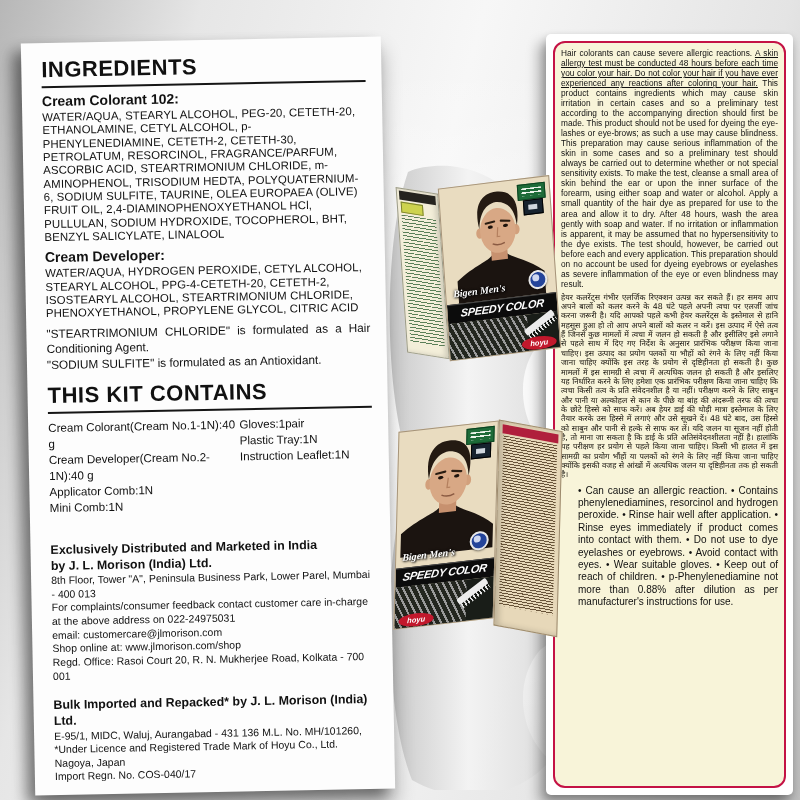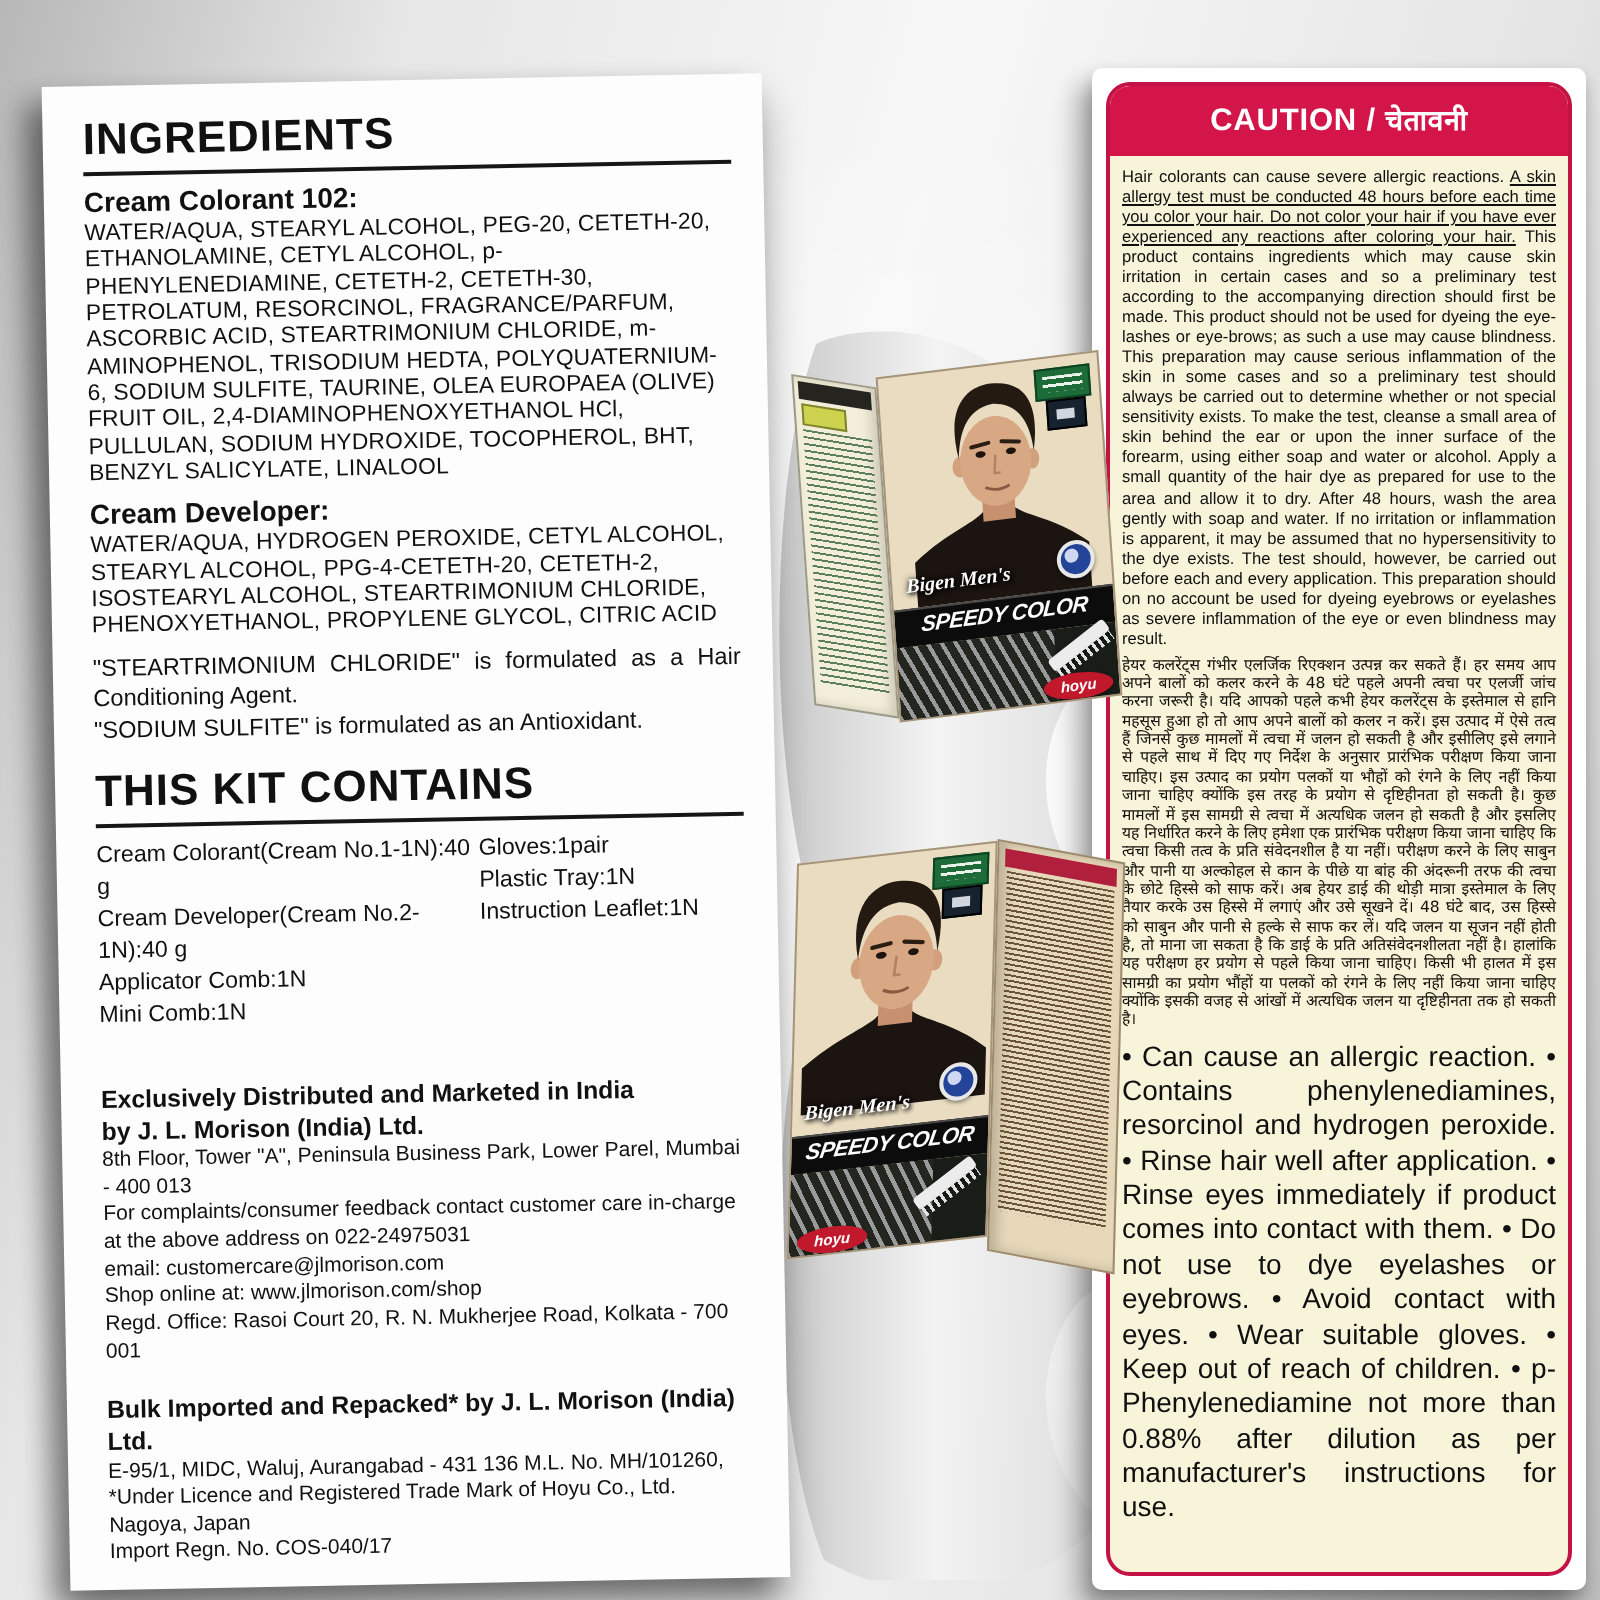--- a/index.html
+++ b/index.html
@@ -39,21 +39,21 @@
   .caution-box{height:100%;box-sizing:border-box;border:2px solid #c41245;border-radius:12px;
     background:#f8f4d9;overflow:hidden;display:flex;flex-direction:column;}
   .caution-header{background:#d41549;color:#fff;text-align:center;padding:7px 4px 8px 4px;
     border-radius:9px 9px 0 0;font-weight:bold;font-size:15.5px;letter-spacing:.4px;flex:0 0 auto;}
   .caution-header .hi-head{font-family:"DejaVu Sans",sans-serif;font-size:14px;}
   .caution-body{padding:5px 6px 4px 6px;flex:1 1 auto;overflow:hidden;}
   .en{font-size:8.3px;line-height:1.21;text-align:justify;margin:0;color:#101010;}
   .en .u{text-decoration:underline;}
   .hi-text{font-family:"DejaVu Sans",sans-serif;font-size:7.8px;line-height:1.2;text-align:justify;
     margin:4px 0 0 0;color:#14100a;}
-  .bullets{font-size:14px;line-height:1.24;text-align:justify;margin:5px 0 0 0;color:#101010;}
+  .bullets{font-size:10px;line-height:1.24;text-align:justify;margin:5px 0 0 17px;color:#101010;}
 
   
   .pbox{position:absolute;z-index:3;}
   .pbox1{left:402px;top:186px;width:156px;height:180px;transform:rotate(-4deg);}
   .pbox2{left:396px;top:418px;width:168px;height:222px;transform:rotate(1.5deg);}
   .face3d{position:absolute;box-sizing:border-box;}
   
   .side1{left:0;top:5px;width:42px;height:166px;background:#f3eed9;border:1px solid #9a9a88;
     transform-origin:100% 0;transform:skewY(13deg);box-shadow:inset -3px 0 5px rgba(0,0,0,.15);}
   .side1 .darkstrip{height:9px;background:#26241f;margin:2px 2px 2px 2px;}
@@ -155,23 +155,20 @@
     </div>
 
     <div class="blk">
       <div class="b-title">Name &amp; Address of Manufacturer:</div>
 
     </div>
   </div>
 
   <div class="right-card">
     <div class="caution-box">
-      <div class="caution-header">
-        <span>CAUTION</span><span> / </span><span class="hi-head">चेतावनी</span>
-      </div>
       <div class="caution-body">
         <p class="en"><span>Hair colorants can cause severe allergic reactions. </span><span class="u">A skin allergy test must be conducted 48 hours before each time you color your hair. Do not color your hair if you have ever experienced any reactions after coloring your hair.</span><span> This product contains ingredients which may cause skin irritation in certain cases and so a preliminary test according to the accompanying direction should first be made. This product should not be used for dyeing the eye-lashes or eye-brows; as such a use may cause blindness. This preparation may cause serious inflammation of the skin in some cases and so a preliminary test should always be carried out to determine whether or not special sensitivity exists. To make the test, cleanse a small area of skin behind the ear or upon the inner surface of the forearm, using either soap and water or alcohol. Apply a small quantity of the hair dye as prepared for use to the area and allow it to dry. After 48 hours, wash the area gently with soap and water. If no irritation or inflammation is apparent, it may be assumed that no hypersensitivity to the dye exists. The test should, however, be carried out before each and every application. This preparation should on no account be used for dyeing eyebrows or eyelashes as severe inflammation of the eye or even blindness may result.</span></p>
         <p class="hi-text">हेयर कलरेंट्स गंभीर एलर्जिक रिएक्शन उत्पन्न कर सकते हैं। हर समय आप अपने बालों को कलर करने के 48 घंटे पहले अपनी त्वचा पर एलर्जी जांच करना जरूरी है। यदि आपको पहले कभी हेयर कलरेंट्स के इस्तेमाल से हानि महसूस हुआ हो तो आप अपने बालों को कलर न करें। इस उत्पाद में ऐसे तत्व हैं जिनसे कुछ मामलों में त्वचा में जलन हो सकती है और इसीलिए इसे लगाने से पहले साथ में दिए गए निर्देश के अनुसार प्रारंभिक परीक्षण किया जाना चाहिए। इस उत्पाद का प्रयोग पलकों या भौहों को रंगने के लिए नहीं किया जाना चाहिए क्योंकि इस तरह के प्रयोग से दृष्टिहीनता हो सकती है। कुछ मामलों में इस सामग्री से त्वचा में अत्यधिक जलन हो सकती है और इसलिए यह निर्धारित करने के लिए हमेशा एक प्रारंभिक परीक्षण किया जाना चाहिए कि त्वचा किसी तत्व के प्रति संवेदनशील है या नहीं। परीक्षण करने के लिए साबुन और पानी या अल्कोहल से कान के पीछे या बांह की अंदरूनी तरफ की त्वचा के छोटे हिस्से को साफ करें। अब हेयर डाई की थोड़ी मात्रा इस्तेमाल के लिए तैयार करके उस हिस्से में लगाएं और उसे सूखने दें। 48 घंटे बाद, उस हिस्से को साबुन और पानी से हल्के से साफ कर लें। यदि जलन या सूजन नहीं होती है, तो माना जा सकता है कि डाई के प्रति अतिसंवेदनशीलता नहीं है। हालांकि यह परीक्षण हर प्रयोग से पहले किया जाना चाहिए। किसी भी हालत में इस सामग्री का प्रयोग भौंहों या पलकों को रंगने के लिए नहीं किया जाना चाहिए क्योंकि इसकी वजह से आंखों में अत्यधिक जलन या दृष्टिहीनता तक हो सकती है।</p>
         <p class="bullets">• Can cause an allergic reaction. • Contains phenylenediamines, resorcinol and hydrogen peroxide. • Rinse hair well after application. • Rinse eyes immediately if product comes into contact with them. • Do not use to dye eyelashes or eyebrows. • Avoid contact with eyes. • Wear suitable gloves. • Keep out of reach of children. • p-Phenylenediamine not more than 0.88% after dilution as per manufacturer's instructions for use.</p>
       </div>
     </div>
   </div>
 
   <div class="pbox pbox1">
     <div class="face3d side1">

